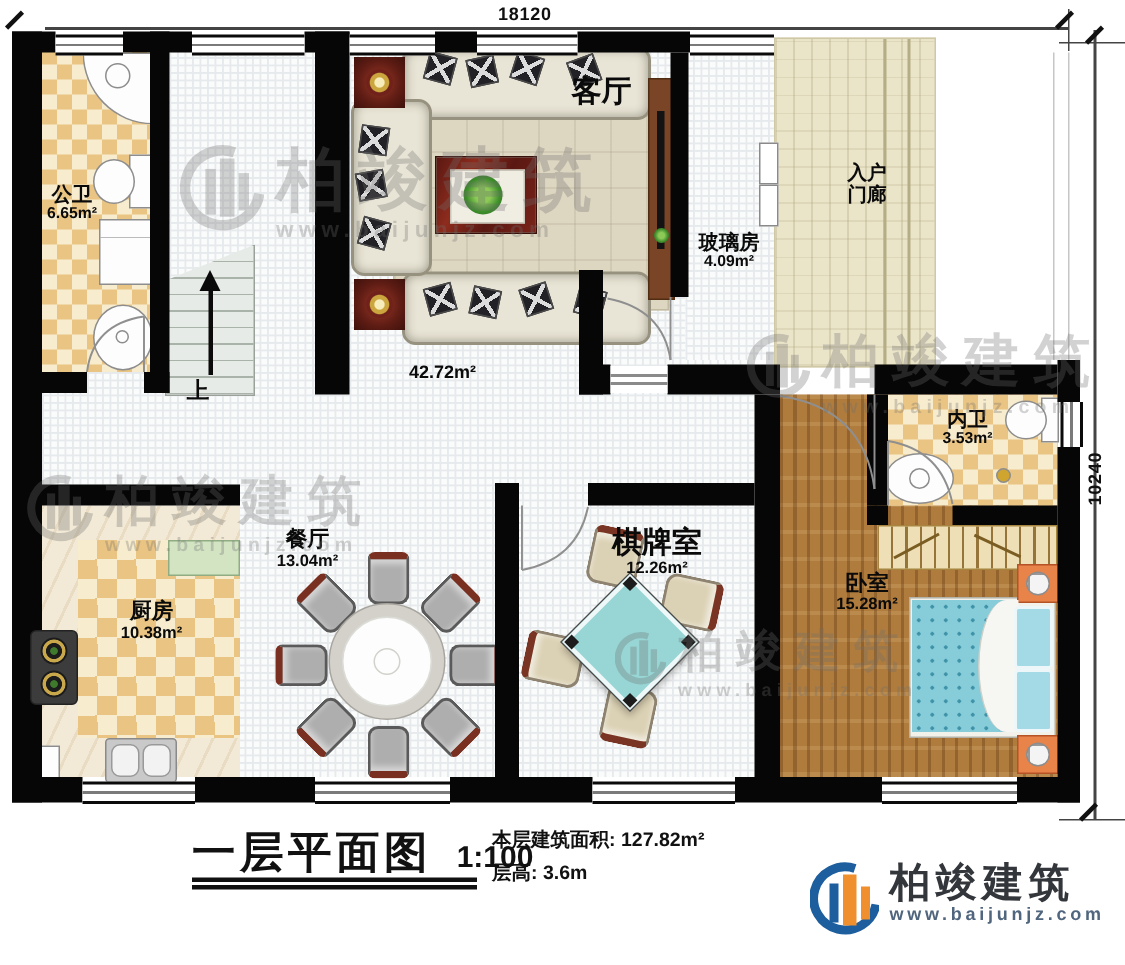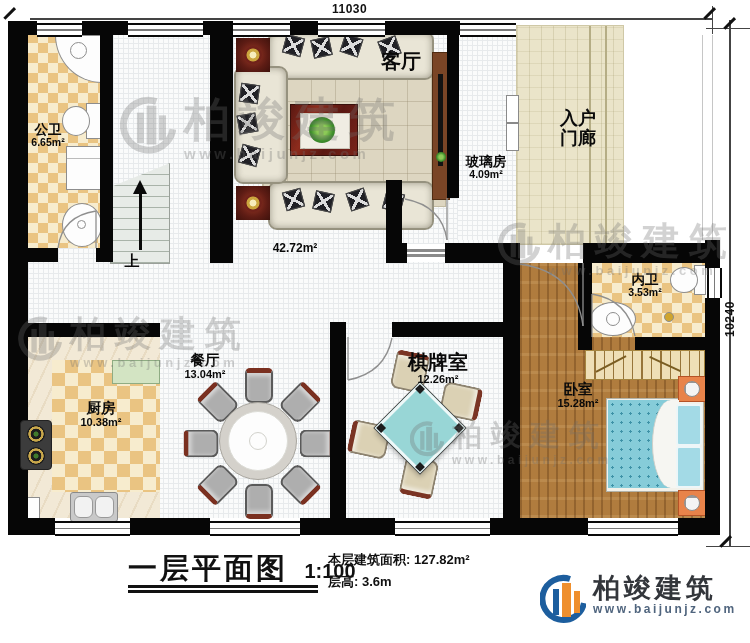--- a/index.html
+++ b/index.html
@@ -298,21 +298,21 @@
     <div class="rname" style="font-size:20px;">客厅</div>
   </div>
   <div class="rlabel" style="left:266px;top:242px;width:58px;">
     <div class="rarea" style="font-size:12px;">42.72m²</div>
   </div>
   <div class="rlabel" style="left:452px;top:154px;width:68px;">
     <div class="rname">玻璃房</div>
     <div class="rarea">4.09m²</div>
   </div>
   <div class="rlabel" style="left:520px;top:108px;width:76px;">
-    <div class="rname" style="font-size:18px;margin-left:40px;">入户门廊</div>
+    <div class="rname" style="font-size:13px;margin-left:40px;">入户门廊</div>
   </div>
   <div class="rlabel" style="left:618px;top:272px;width:54px;">
     <div class="rname">内卫</div>
     <div class="rarea">3.53m²</div>
   </div>
   <div class="rlabel" style="left:176px;top:352px;width:58px;">
     <div class="rname" style="font-size:14.5px;">餐厅</div>
     <div class="rarea" style="font-size:11px;">13.04m²</div>
   </div>
   <div class="rlabel" style="left:68px;top:400px;width:66px;">
@@ -325,21 +325,21 @@
   </div>
   <div class="rlabel" style="left:538px;top:381px;width:80px;">
     <div class="rname" style="font-size:14.5px;">卧室</div>
     <div class="rarea" style="font-size:11px;">15.28m²</div>
   </div>
   <div class="rlabel" style="left:116px;top:253px;width:32px;">
     <div class="rname" style="font-size:15px;">上</div>
   </div>
 
   <div class="dimline" style="left:30px;top:18px;width:682px;height:1.5px;"></div>
-  <div class="dimtext" style="left:332px;top:2px;">11030</div>
+  <div class="dimtext" style="left:332px;top:2px;">18120</div>
   <div class="dimline" style="left:729px;top:20px;width:1.5px;height:526px;"></div>
   <div class="dimline" style="left:712px;top:6px;width:1px;height:28px;"></div>
   <div class="dimline" style="left:706px;top:28px;width:44px;height:1px;"></div>
   <div class="dimline" style="left:706px;top:546px;width:44px;height:1px;"></div>
   <div class="dimtext" style="left:712px;top:312px;width:36px;transform:rotate(-90deg);transform-origin:center;">10240</div>
   <div class="tick" style="left:2px;top:12px;"></div>
   <div class="tick" style="left:702px;top:12px;"></div>
   <div class="tick" style="left:722px;top:22px;"></div>
   <div class="tick" style="left:718px;top:540px;"></div>
 

